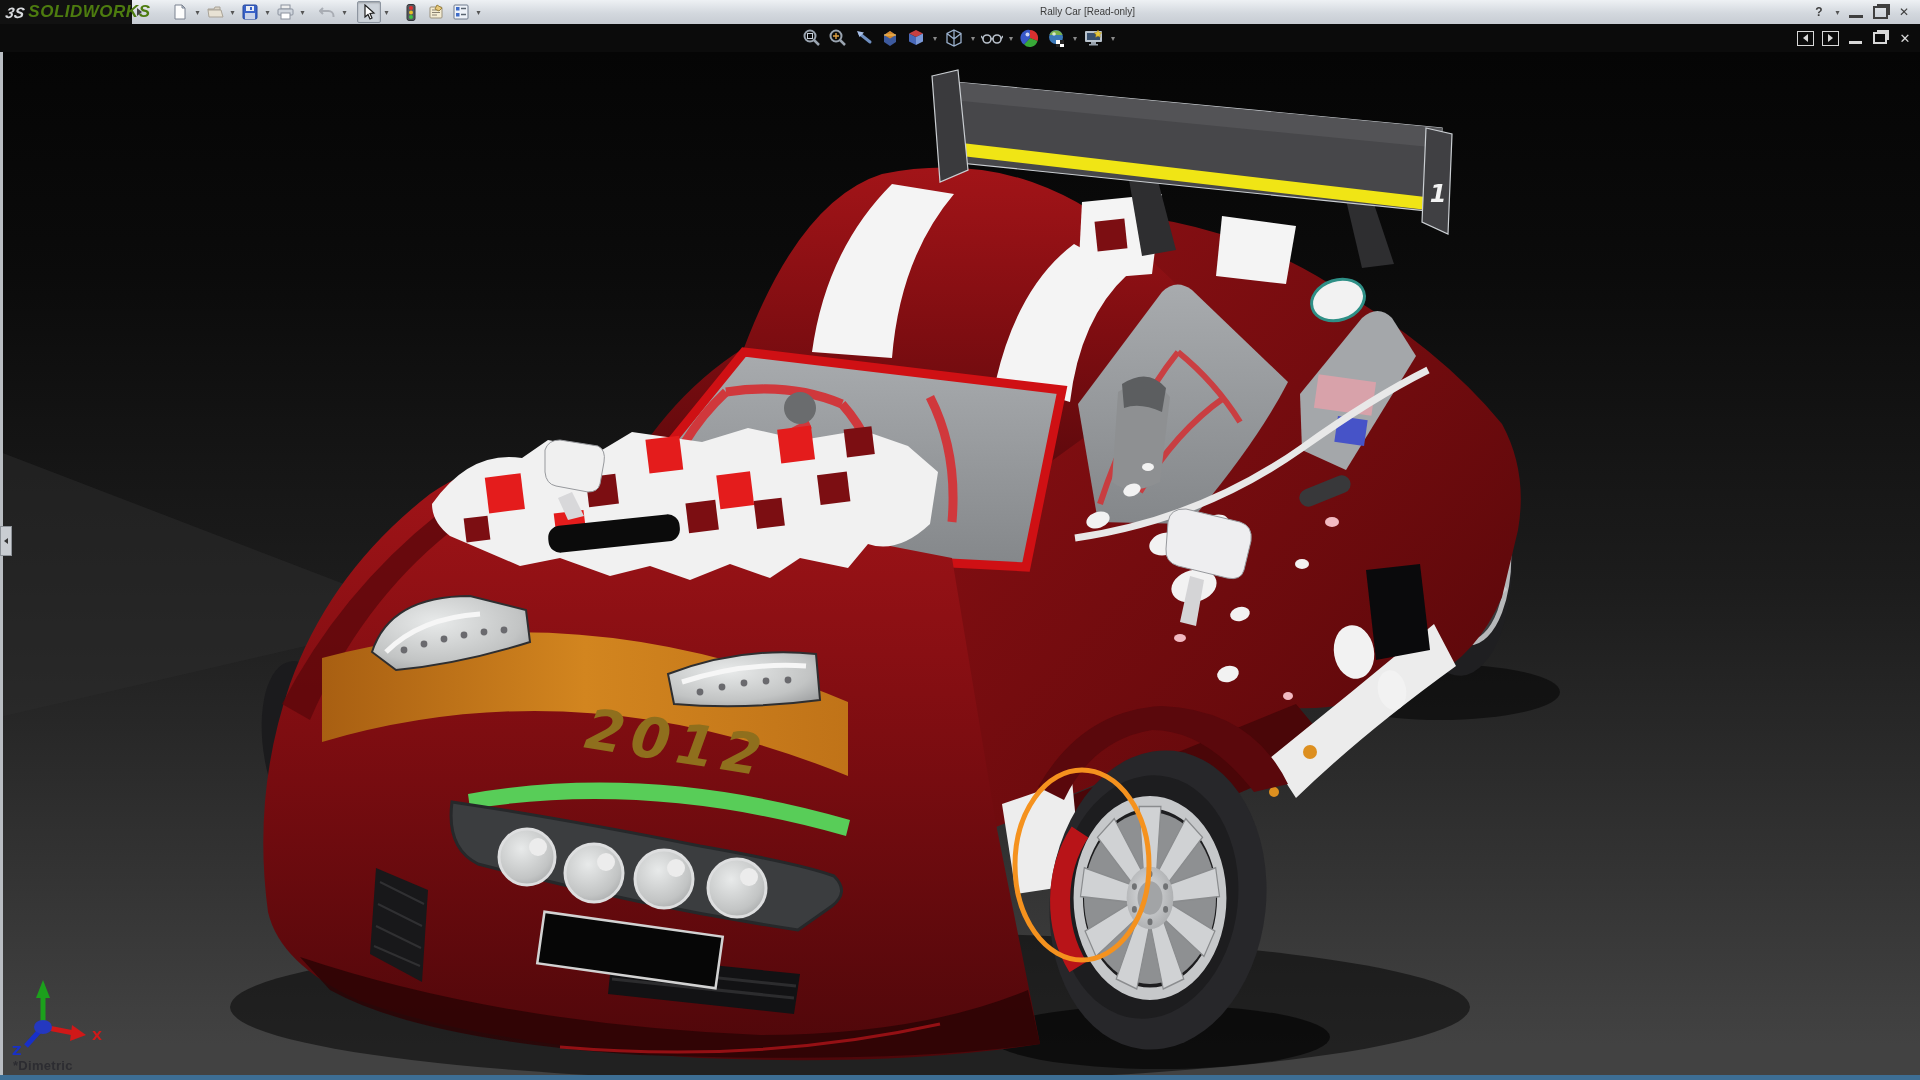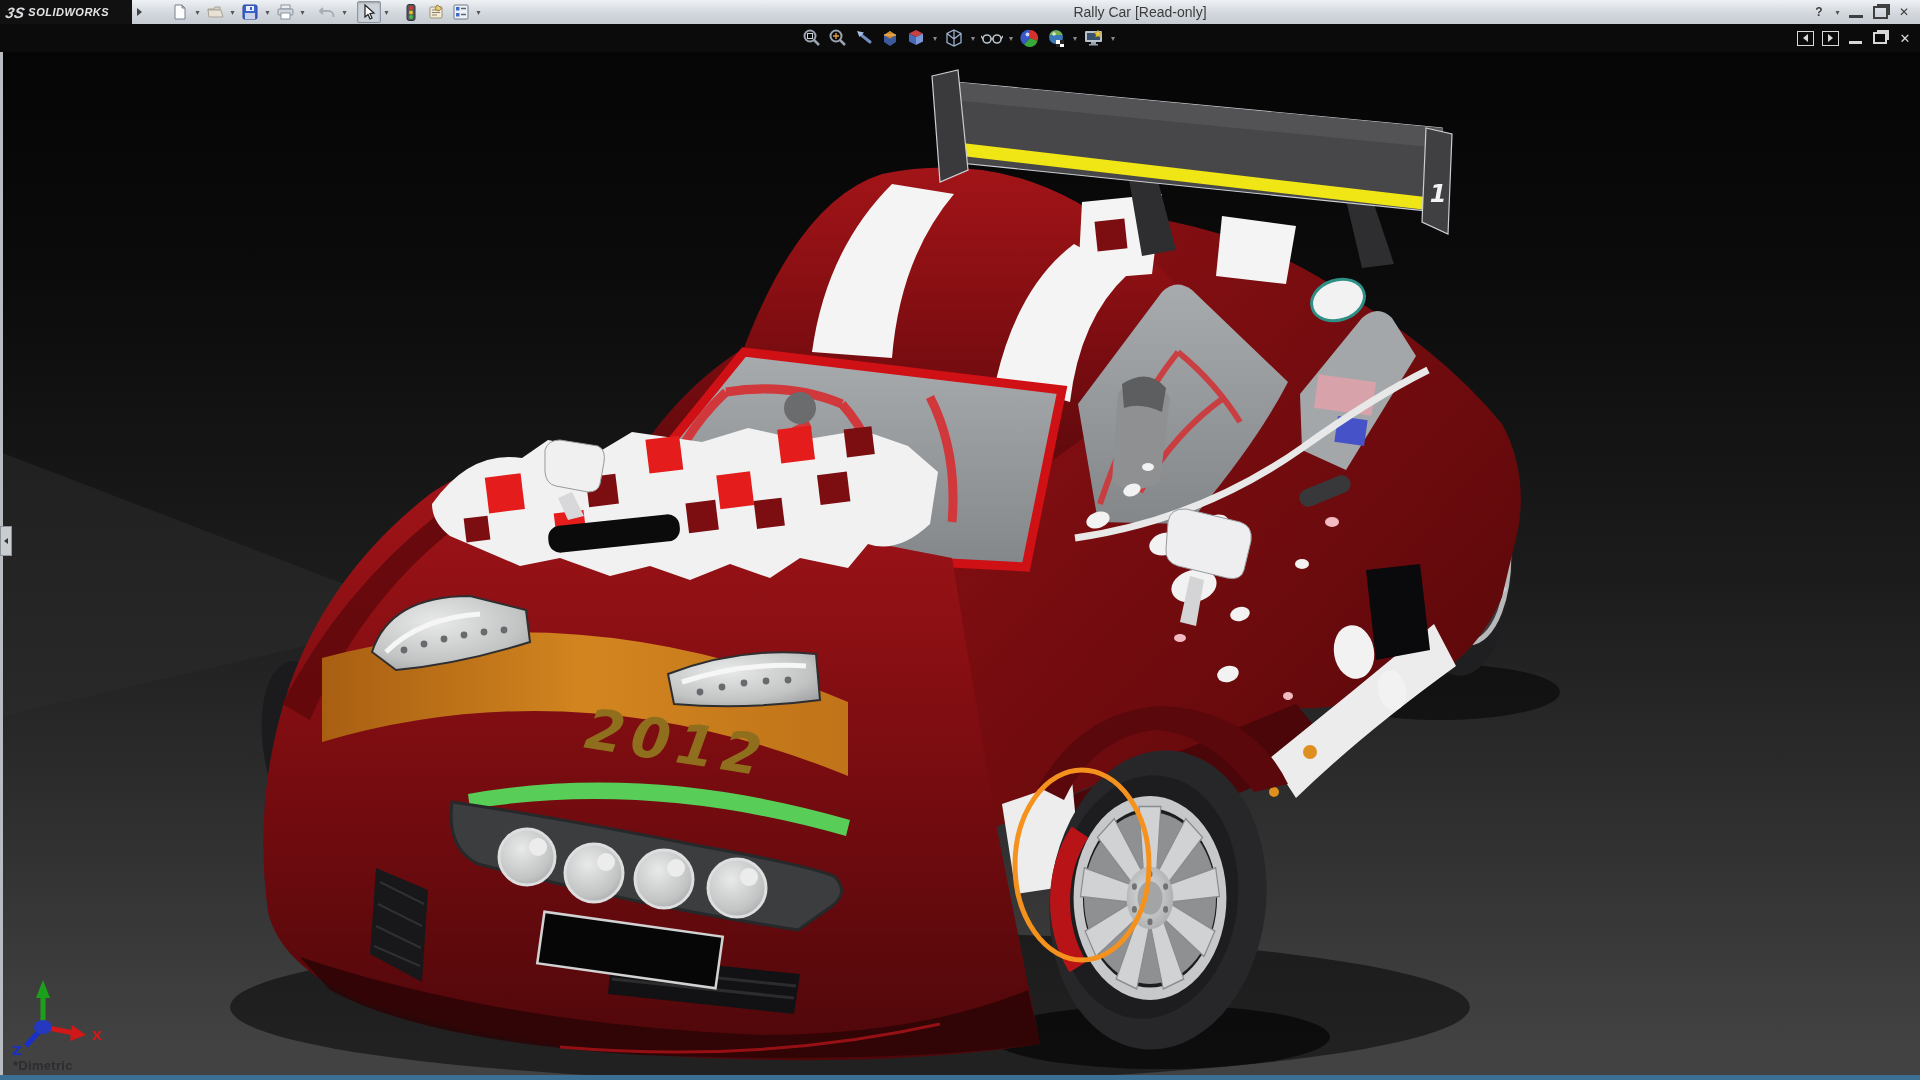--- a/index.html
+++ b/index.html
@@ -5,30 +5,30 @@
   html,body{margin:0;padding:0;width:1920px;height:1080px;overflow:hidden;
     font-family:"Liberation Sans","DejaVu Sans",sans-serif;background:#000;}
   #app{position:relative;width:1920px;height:1080px;}
 
   
   #titlebar{position:absolute;left:0;top:0;width:1920px;height:24px;
     background:linear-gradient(#eef1f4,#d3d8de 55%,#c7ccd3);border-bottom:1px solid #9aa0a8;}
   #logo-block{position:absolute;left:0;top:0;width:132px;height:24px;background:#111;
     display:flex;align-items:center;padding-left:6px;box-sizing:border-box;}
   #logo-mark{color:#d8dadd;font-style:italic;font-weight:bold;font-size:15px;transform:skewX(-12deg);margin-right:4px;}
-  #logo-text{color:#e5e5e5;font-style:italic;font-weight:bold;font-size:11px;letter-spacing:.5px;}
+  #logo-text{color:#4d7c0f;font-style:italic;font-weight:bold;font-size:17px;letter-spacing:.5px;}
   #menu-flyout{position:absolute;left:133px;top:2px;width:12px;height:20px;display:flex;align-items:center;justify-content:center;}
   .tri-right{width:0;height:0;border-left:5px solid #444;border-top:4px solid transparent;border-bottom:4px solid transparent;}
   #std-toolbar{position:absolute;left:168px;top:0;height:24px;display:flex;align-items:center;gap:1px;}
   .tb-btn{width:22px;height:20px;display:flex;align-items:center;justify-content:center;border:1px solid transparent;border-radius:2px;}
   .tb-btn.pressed{background:#cdd3da;border:1px solid #8d95a0;box-shadow:inset 0 1px 2px rgba(0,0,0,.25);}
   .dd{width:9px;height:20px;display:flex;align-items:center;justify-content:center;color:#555;font-size:8px;}
   .tb-gap{width:6px;}
   #title-text{position:absolute;left:1040px;top:0;width:200px;height:24px;line-height:24px;
-    text-align:center;font-size:14px;color:#3c3c3c;}
+    font-size:10px;color:#3c3c3c;}
   #app-controls{position:absolute;right:6px;top:0;height:24px;display:flex;align-items:center;gap:4px;color:#3f3f3f;}
   .ac-btn{min-width:20px;height:20px;display:flex;align-items:center;justify-content:center;font-size:12px;font-weight:bold;}
   .ac-min{width:14px;height:3px;background:#3f3f3f;margin-top:8px;}
   .ac-restore{width:11px;height:9px;border:2px solid #3f3f3f;box-shadow:3px -3px 0 -1px #3f3f3f;}
 
   
   #darkbar{position:absolute;left:0;top:24px;width:1920px;height:28px;background:#0b0b0b;}
   #headsup{position:absolute;left:800px;top:0;height:28px;display:flex;align-items:center;gap:2px;}
   .hu-btn{width:24px;height:24px;display:flex;align-items:center;justify-content:center;}
   .hu-dd{width:10px;height:24px;display:flex;align-items:center;justify-content:center;color:#8a8a8a;font-size:8px;}

